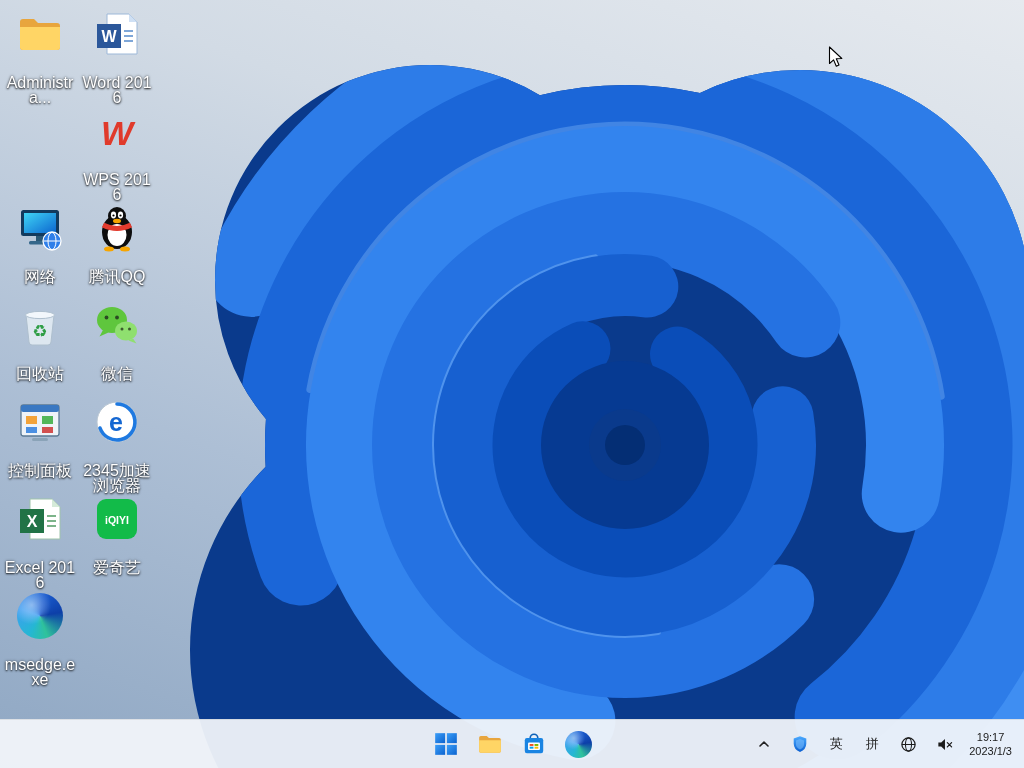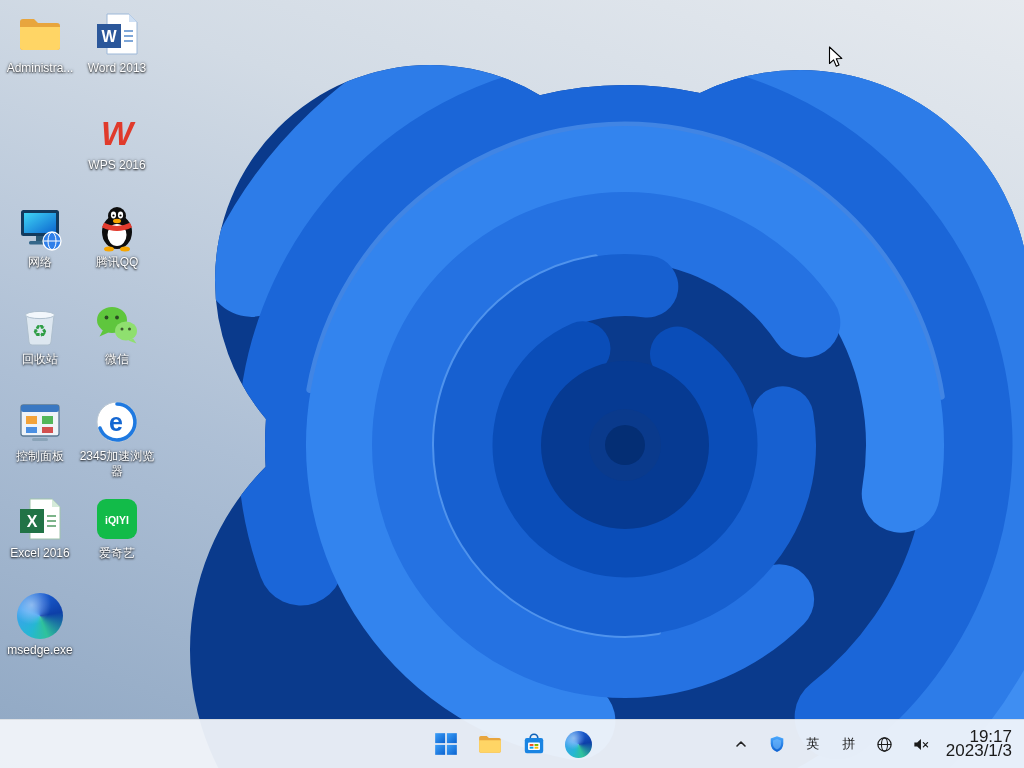--- a/index.html
+++ b/index.html
@@ -10,21 +10,21 @@
     user-select:none;
   }
   .bloom{position:absolute;inset:0;width:1024px;height:768px;}
   
   .cell{position:absolute;width:76px;text-align:center;cursor:default;z-index:3;}
   .c1{left:2px}.c2{left:79px}
   .r0{top:10px}.r1{top:107px}.r2{top:204px}.r3{top:301px}.r4{top:398px}.r5{top:495px}.r6{top:592px}
   .art{width:48px;height:48px;margin:0 auto;display:flex;align-items:center;justify-content:center;}
   .art svg{width:48px;height:48px;display:block;}
   .lbl{
-    margin-top:3px;font-size:12px;line-height:15px;color:#fff;
+    margin-top:17px;font-size:16px;line-height:15px;color:#fff;
     text-shadow:0 1px 2px rgba(0,0,0,.85),0 0 3px rgba(0,0,0,.55);
     word-break:break-all;
   }
   .edge-orb{
     width:46px;height:46px;border-radius:50%;
     background:
       radial-gradient(circle at 32% 26%,rgba(255,255,255,.45),rgba(255,255,255,0) 42%),
       conic-gradient(from 210deg,#25b7d3,#3f9ef2 80deg,#1b5dd0 160deg,#0d3fa8 230deg,#2fc29b 310deg,#25b7d3 360deg);
   }
   .edge-orb.small{width:27px;height:27px;}
@@ -47,21 +47,21 @@
   .tray{
     position:absolute;right:4px;top:0;bottom:0;
     display:flex;align-items:center;gap:2px;
   }
   .tray-item{
     height:34px;min-width:26px;padding:0 4px;border-radius:5px;
     display:flex;align-items:center;justify-content:center;
     font-size:13px;color:#1b1b1b;cursor:pointer;
   }
   .clock{
-    text-align:right;font-size:17px;line-height:14px;color:#1a1a1a;
+    text-align:center;font-size:11px;line-height:14px;color:#1a1a1a;
     padding:0 8px 0 6px;
   }
   .cursor{position:absolute;left:828px;top:46px;z-index:50;pointer-events:none;}
 </style>
 </head>
 <body>
 
 <div class="screen">
 
   <svg class="bloom" viewBox="0 0 1024 768" preserveAspectRatio="none">
@@ -108,21 +108,21 @@
       <svg viewBox="0 0 48 48">
         <path d="M14 4 h22 l8 8 v32 H14 Z" fill="#ffffff" stroke="#9db8d8" stroke-width="1"></path>
         <path d="M36 4 l8 8 h-8 Z" fill="#cfe0f4"></path>
         <rect x="31" y="20" width="9" height="2" fill="#7fa7d8"></rect>
         <rect x="31" y="25" width="9" height="2" fill="#7fa7d8"></rect>
         <rect x="31" y="30" width="9" height="2" fill="#7fa7d8"></rect>
         <rect x="4" y="14" width="24" height="24" fill="#2b579a"></rect>
         <text x="16" y="32" text-anchor="middle" font-size="16" font-weight="bold" fill="#ffffff">W</text>
       </svg>
     </div>
-    <div class="lbl">Word 2013</div>
+    <div class="lbl">Word 2016</div>
   </div>
 
 
   <div class="cell c2 r1">
     <div class="art">
       <svg viewBox="0 0 48 48">
         <text x="24" y="38" text-anchor="middle" font-size="34" font-weight="bold" font-style="italic" fill="#e03a2b">W</text>
       </svg>
     </div>
     <div class="lbl">WPS 2016</div>

